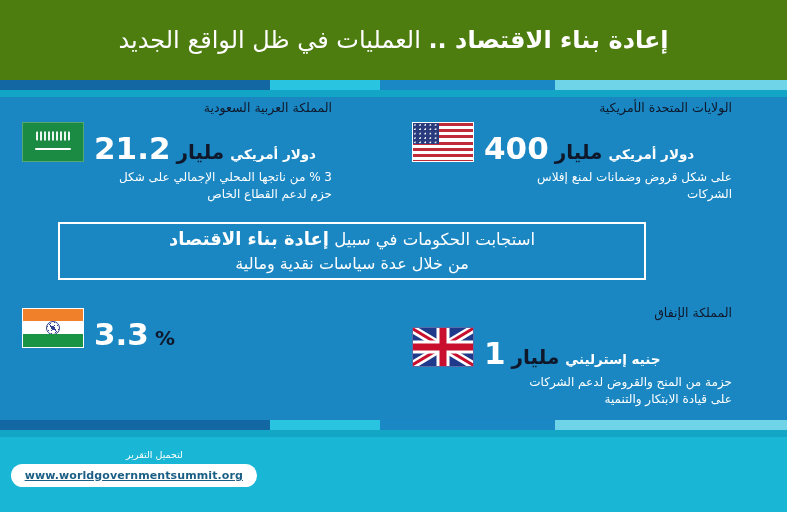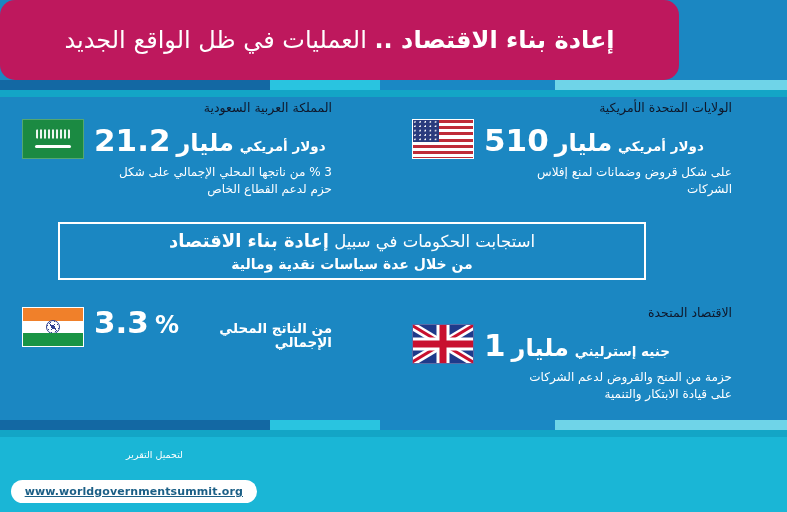--- a/index.html
+++ b/index.html
@@ -6,23 +6,23 @@
   body{
     width:787px;height:512px;overflow:hidden;
     background:#1b87c2;
     font-family:"DejaVu Sans","Liberation Sans",sans-serif;
     -webkit-font-smoothing:antialiased;
   }
   .page{position:relative;width:787px;height:512px;background:#1b87c2;}
 
   
   .header{
-    position:absolute;left:0;top:0;width:679px;height:80px;
-    background:#be185d;
-    display:flex;align-items:center;justify-content:center;border-radius:15px;
+    position:absolute;left:0;top:0;width:787px;height:80px;
+    background:#4d7c0f;
+    display:flex;align-items:center;justify-content:center;
   }
   .header-title{
     direction:rtl;unicode-bidi:bidi-override;
     color:#ffffff;font-size:24px;line-height:1.25;
     text-align:center;padding:0 30px;white-space:nowrap;
     font-weight:400;
   }
   .header-title b{font-weight:bold;}
 
   
@@ -50,22 +50,22 @@
     justify-content:flex-start;gap:10px;
   }
   .flag{
     flex:0 0 auto;width:62px;height:40px;position:relative;overflow:hidden;
     border:1px solid rgba(255,255,255,.25);box-sizing:border-box;
   }
   .amount-text{
     display:flex;flex-direction:row-reverse;align-items:baseline;gap:6px;
     padding-top:2px;
   }
-  .big-num{font-size:31px;font-weight:bold;line-height:1;color:#ffffff;}
-  .unit-main{font-size:24px;font-weight:bold;line-height:1;color:#ffffff;}
+  .big-num{font-size:31px;font-weight:bold;line-height:1;color:#ffffff;margin-top:12px;}
+  .unit-main{font-size:20px;font-weight:bold;line-height:1;color:#0f172a;}
   .unit-sub{font-size:13.5px;font-weight:bold;line-height:1;color:#ffffff;}
   .stat .desc{
     font-size:12px;line-height:1.45;color:#ffffff;margin-top:5px;
     max-width:215px;margin-right:0;
   }
 
   #stat-saudi{right:455px;top:100px;width:310px;}
   #stat-usa{right:55px;top:100px;width:320px;}
   #stat-india{right:455px;top:305px;width:310px;}
   #stat-uk{right:55px;top:305px;width:320px;}
@@ -133,28 +133,28 @@
 
   
   .banner{
     position:absolute;left:58px;top:222px;width:588px;height:58px;
     border:2px solid #ffffff;box-sizing:border-box;
     display:flex;flex-direction:column;align-items:center;justify-content:center;
     direction:rtl;color:#ffffff;text-align:center;
   }
   .banner .line1{font-size:16.5px;line-height:1.3;font-weight:400;}
   .banner .line1 b{font-weight:bold;font-size:18px;}
-  .banner .line2{font-size:14px;line-height:1.3;margin-top:3px;font-weight:700;}
+  .banner .line2{font-size:16px;line-height:1.3;margin-top:3px;font-weight:400;}
 
   
   .footer{position:absolute;left:0;top:437px;width:787px;height:75px;background:#1ab6d6;}
   .dl-wrap{
     position:absolute;right:530px;top:12px;direction:rtl;text-align:center;width:205px;
   }
-  .dl-label{font-size:9.5px;color:#ffffff;margin-bottom:20px;letter-spacing:.3px;}
+  .dl-label{font-size:9.5px;color:#ffffff;margin-bottom:4px;letter-spacing:.3px;}
   .dl-pill{
     background:#ffffff;border-radius:13px;padding:5px 14px;display:inline-block;
     color:#1b5f86;font-size:11px;font-weight:bold;letter-spacing:.1px;direction:ltr;
   }
 </style>
 </head>
 <body>
 
 <div class="page">
 
@@ -191,21 +191,21 @@
   <div class="stat" id="stat-usa">
     <div class="country">الولايات المتحدة الأمريكية</div>
     <div class="amount-row">
       <div class="flag flag-us">
         <div class="us-stripes"></div>
         <div class="us-canton">
           <div class="us-stars"></div>
         </div>
       </div>
       <div class="amount-text">
-        <span class="big-num">510</span>
+        <span class="big-num">400</span>
         <span class="unit-main">مليار</span>
         <span class="unit-sub">دولار أمريكي</span>
       </div>
     </div>
     <div class="desc">على شكل قروض وضمانات لمنع إفلاس الشركات</div>
   </div>
 
   <div class="banner">
     <div class="line1">
       <span>استجابت الحكومات في سبيل </span><b>إعادة بناء الاقتصاد</b>
@@ -216,27 +216,26 @@
   <div class="stat" id="stat-india">
     <div class="amount-row">
       <div class="flag flag-in">
         <div class="in-top"></div>
         <div class="in-chakra"></div>
         <div class="in-bot"></div>
       </div>
       <div class="amount-text">
         <span class="big-num">3.3</span>
         <span class="unit-main">%</span>
-        <span class="unit-sub">من الناتج المحلي الإجمالي</span>
       </div>
     </div>
   </div>
 
   <div class="stat" id="stat-uk">
-    <div class="country">الاقتصاد المتحدة</div>
+    <div class="country">المملكة الإنفاق</div>
     <div class="amount-row">
       <div class="flag flag-uk">
         <i class="d1"></i>
         <i class="d2"></i>
         <i class="d1r"></i>
         <i class="d2r"></i>
         <i class="vw"></i>
         <i class="hw"></i>
         <i class="vr"></i>
         <i class="hr"></i>

